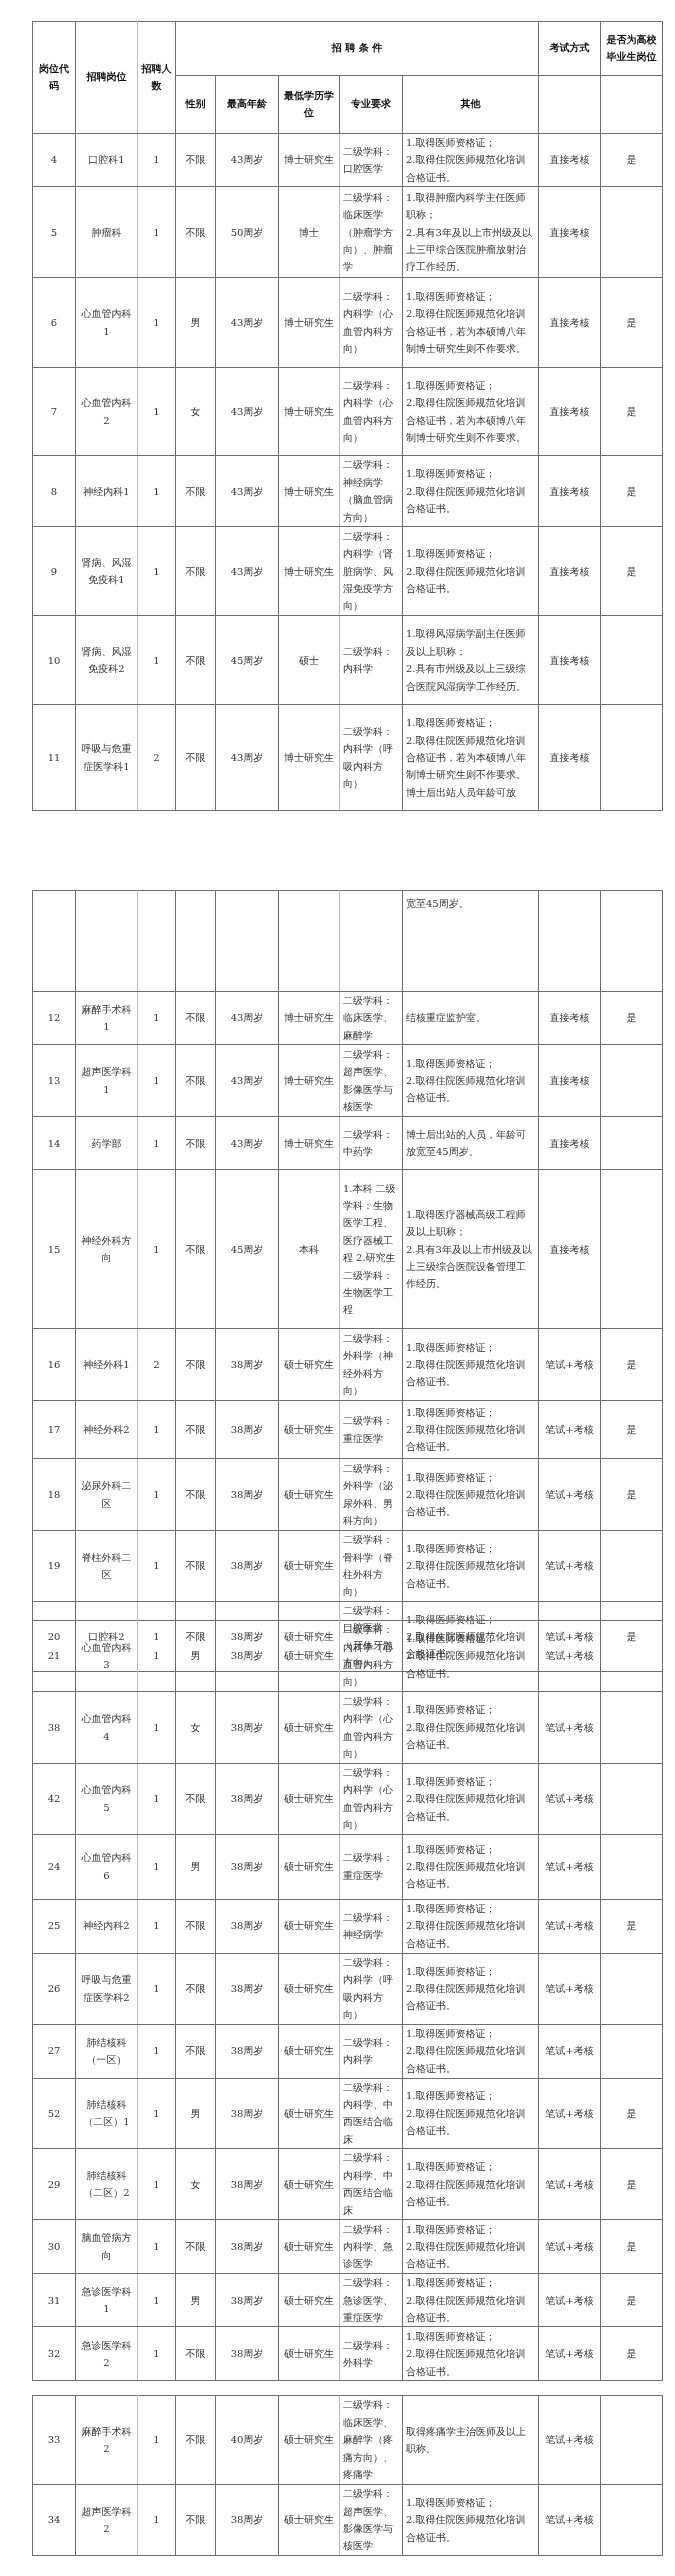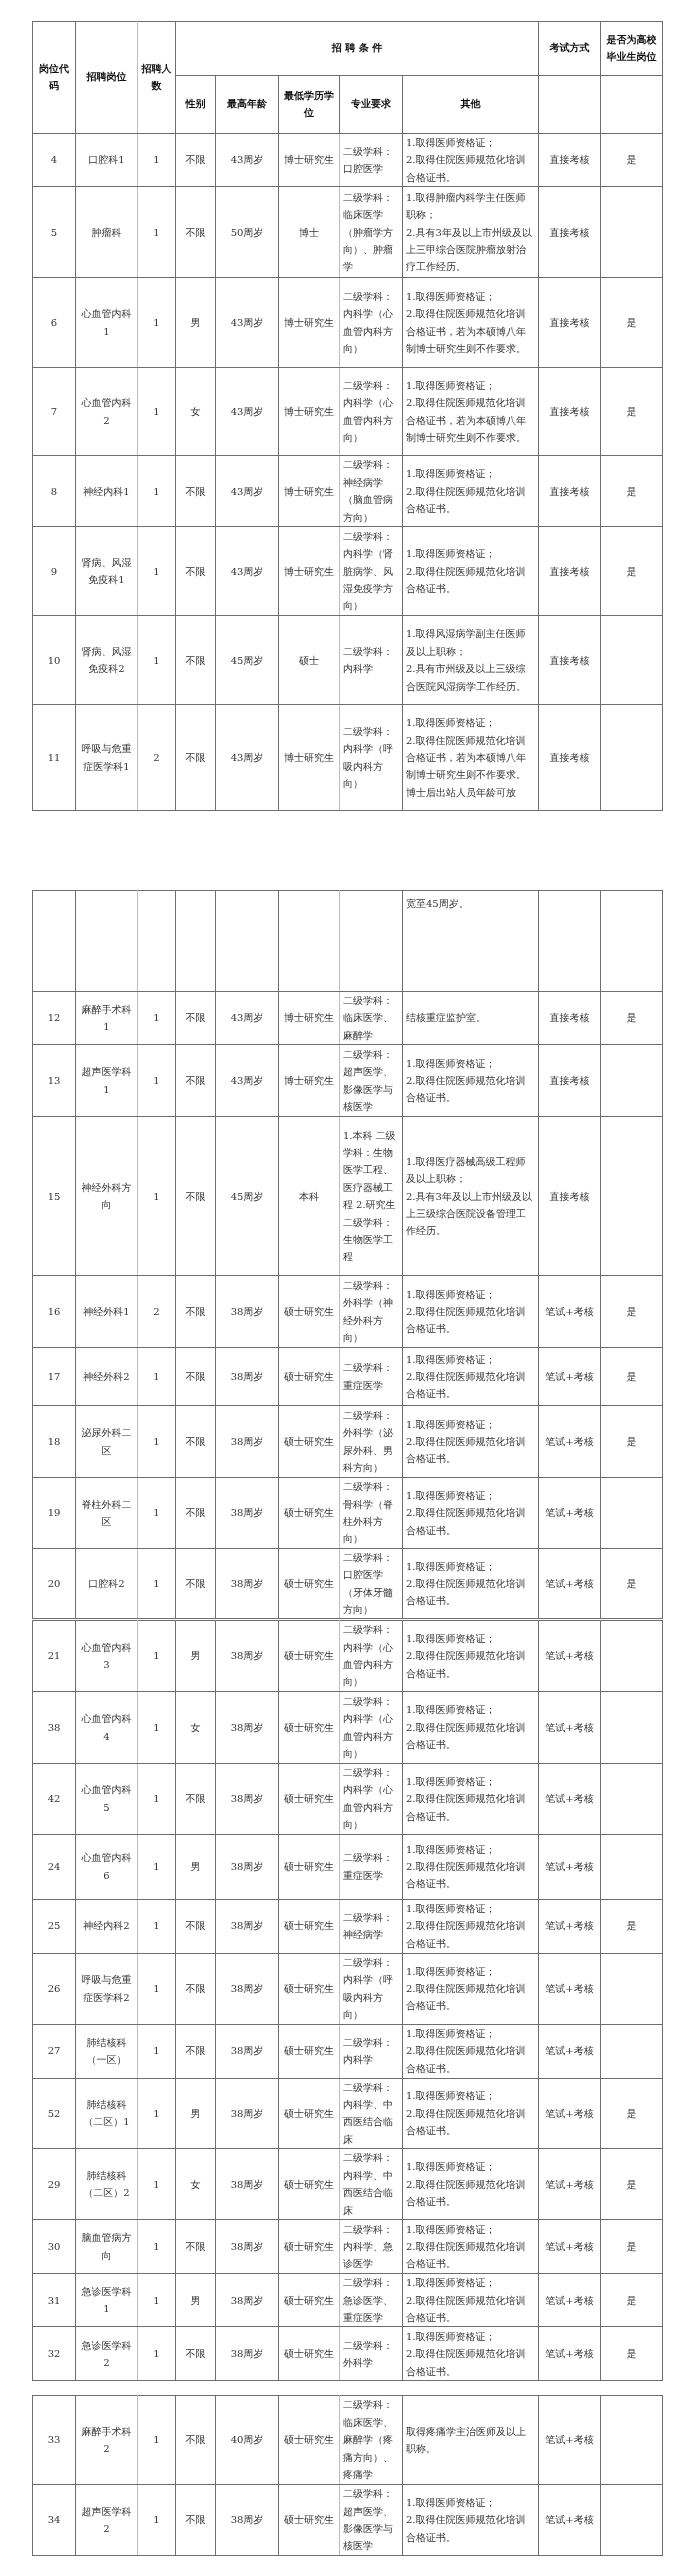--- a/index.html
+++ b/index.html
@@ -227,20 +227,34 @@
         <td>43周岁</td>
         <td class="c6">博士研究生</td>
         <td class="major">二级学科：超声医学、影像医学与核医学</td>
         <td class="other">
           <span class="ln">1.取得医师资格证；</span>
           <span class="ln">2.取得住院医师规范化培训合格证书。</span>
         </td>
         <td>直接考核</td>
         <td></td>
       </tr>
+      <tr style="height: 53px;">
+        <td>14</td>
+        <td class="c1">药学部</td>
+        <td>1</td>
+        <td>不限</td>
+        <td>43周岁</td>
+        <td class="c6">博士研究生</td>
+        <td class="major">二级学科：中药学</td>
+        <td class="other">
+          <span class="ln">博士后出站的人员，年龄可放宽至45周岁。</span>
+        </td>
+        <td>直接考核</td>
+        <td></td>
+      </tr>
       <tr style="height: 159px;">
         <td>15</td>
         <td class="c1">神经外科方向</td>
         <td>1</td>
         <td>不限</td>
         <td>45周岁</td>
         <td class="c6">本科</td>
         <td class="major">1.本科 二级学科：生物医学工程、医疗器械工程 2.研究生 二级学科：生物医学工程</td>
         <td class="other">
           <span class="ln">1.取得医疗器械高级工程师及以上职称；</span>

